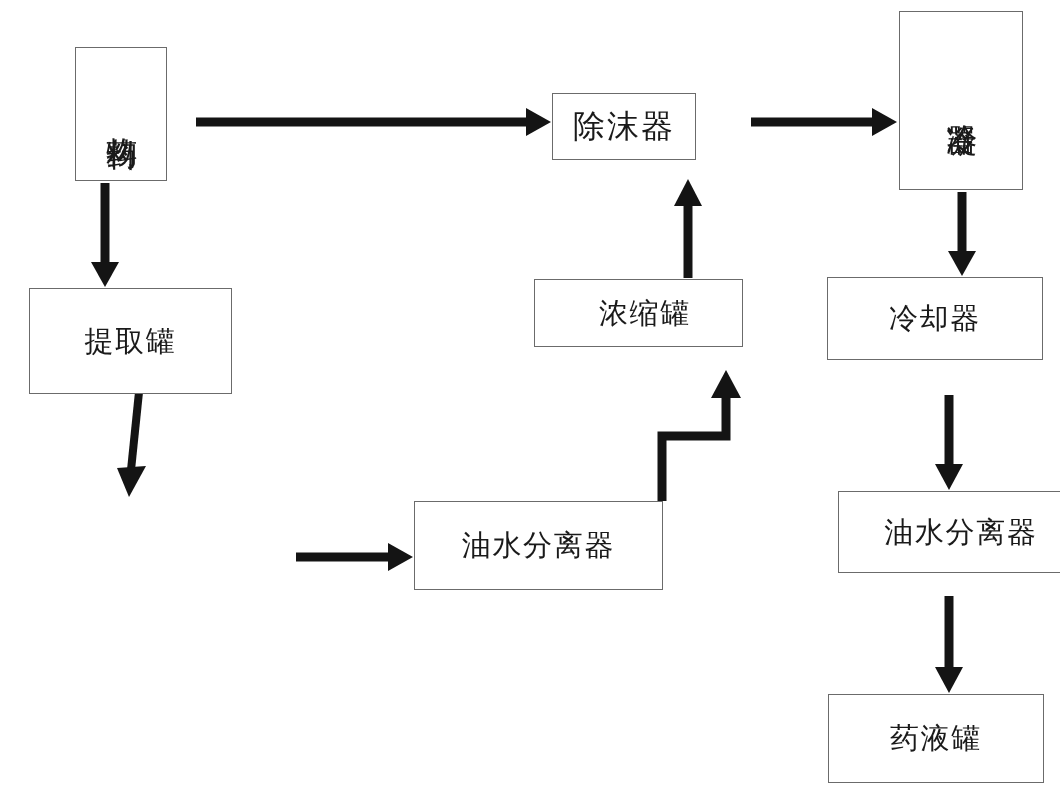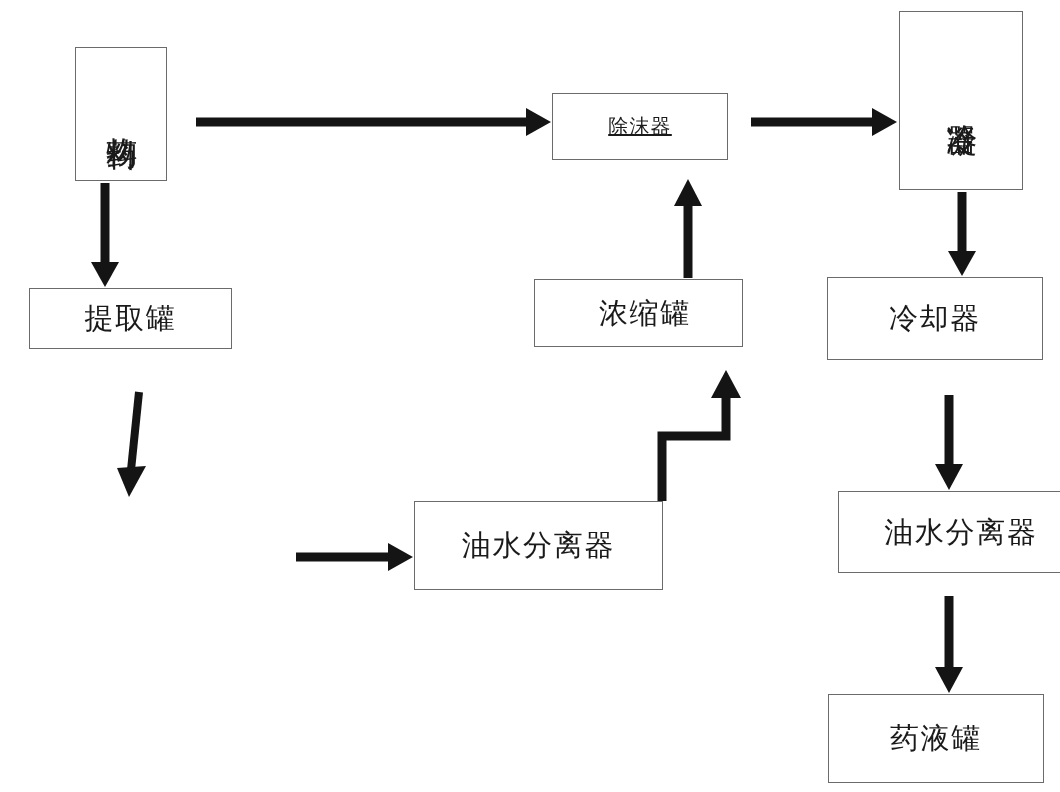--- a/index.html
+++ b/index.html
@@ -115,29 +115,29 @@
     <g>
       <line x1="949" y1="596" x2="949" y2="668" stroke-width="9"></line>
       <polygon points="935,667 963,667 949,693"></polygon>
     </g>
   </svg>
 
   <div class="node vertical" style="left:75px; top:47px; width:92px; height:134px; font-size:31px;">
     <span class="label">药物料</span>
   </div>
 
-  <div class="node horizontal" style="left:552px; top:93px; width:176px; height:67px; font-size:20px;text-decoration:underline;">
+  <div class="node horizontal" style="left:552px; top:93px; width:144px; height:67px; font-size:32px;">
     <span class="label">除沫器</span>
   </div>
 
   <div class="node vertical" style="left:899px; top:11px; width:124px; height:179px; font-size:31px;">
     <span class="label">冷凝器</span>
   </div>
 
-  <div class="node horizontal" style="left:29px; top:288px; width:203px; height:61px; font-size:29px;">
+  <div class="node horizontal" style="left:29px; top:288px; width:203px; height:106px; font-size:29px;">
     <span class="label">提取罐</span>
   </div>
 
   <div class="node horizontal" style="left:534px; top:279px; width:209px; height:68px; font-size:29px;padding-left:13px;">
     <span class="label">浓缩罐</span>
   </div>
 
   <div class="node horizontal" style="left:827px; top:277px; width:216px; height:83px; font-size:29px;">
     <span class="label">冷却器</span>
   </div>

